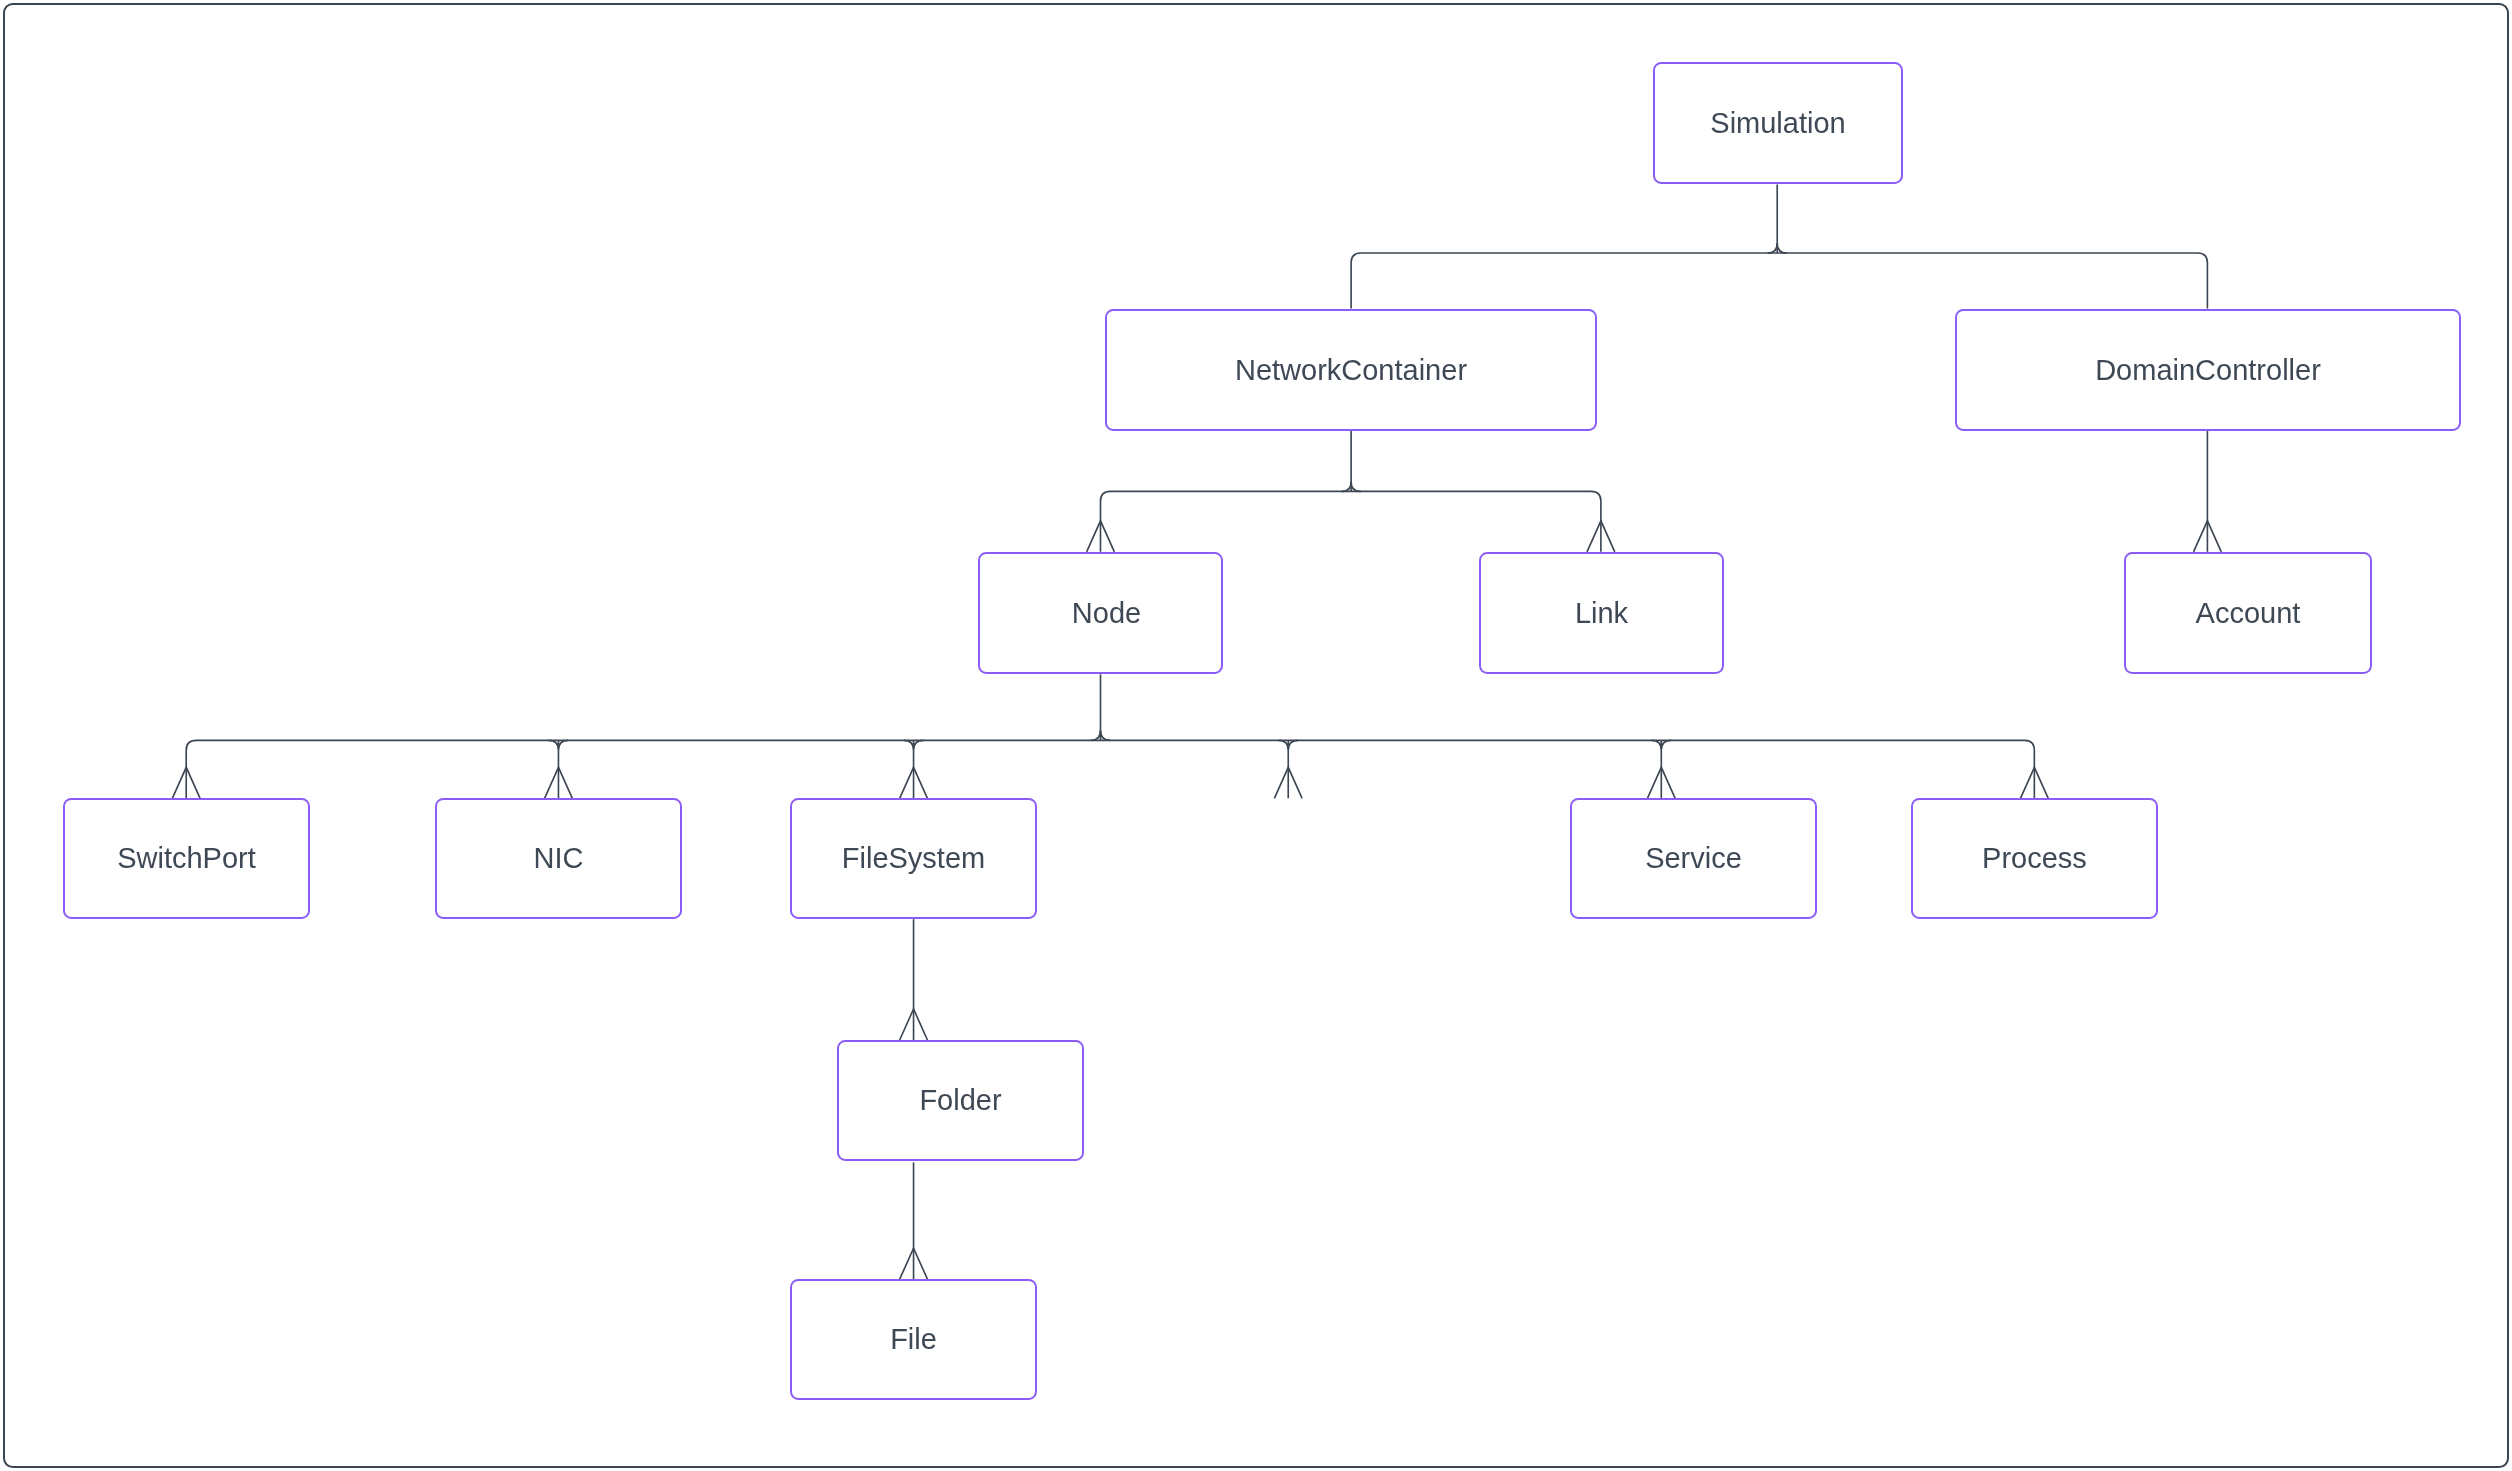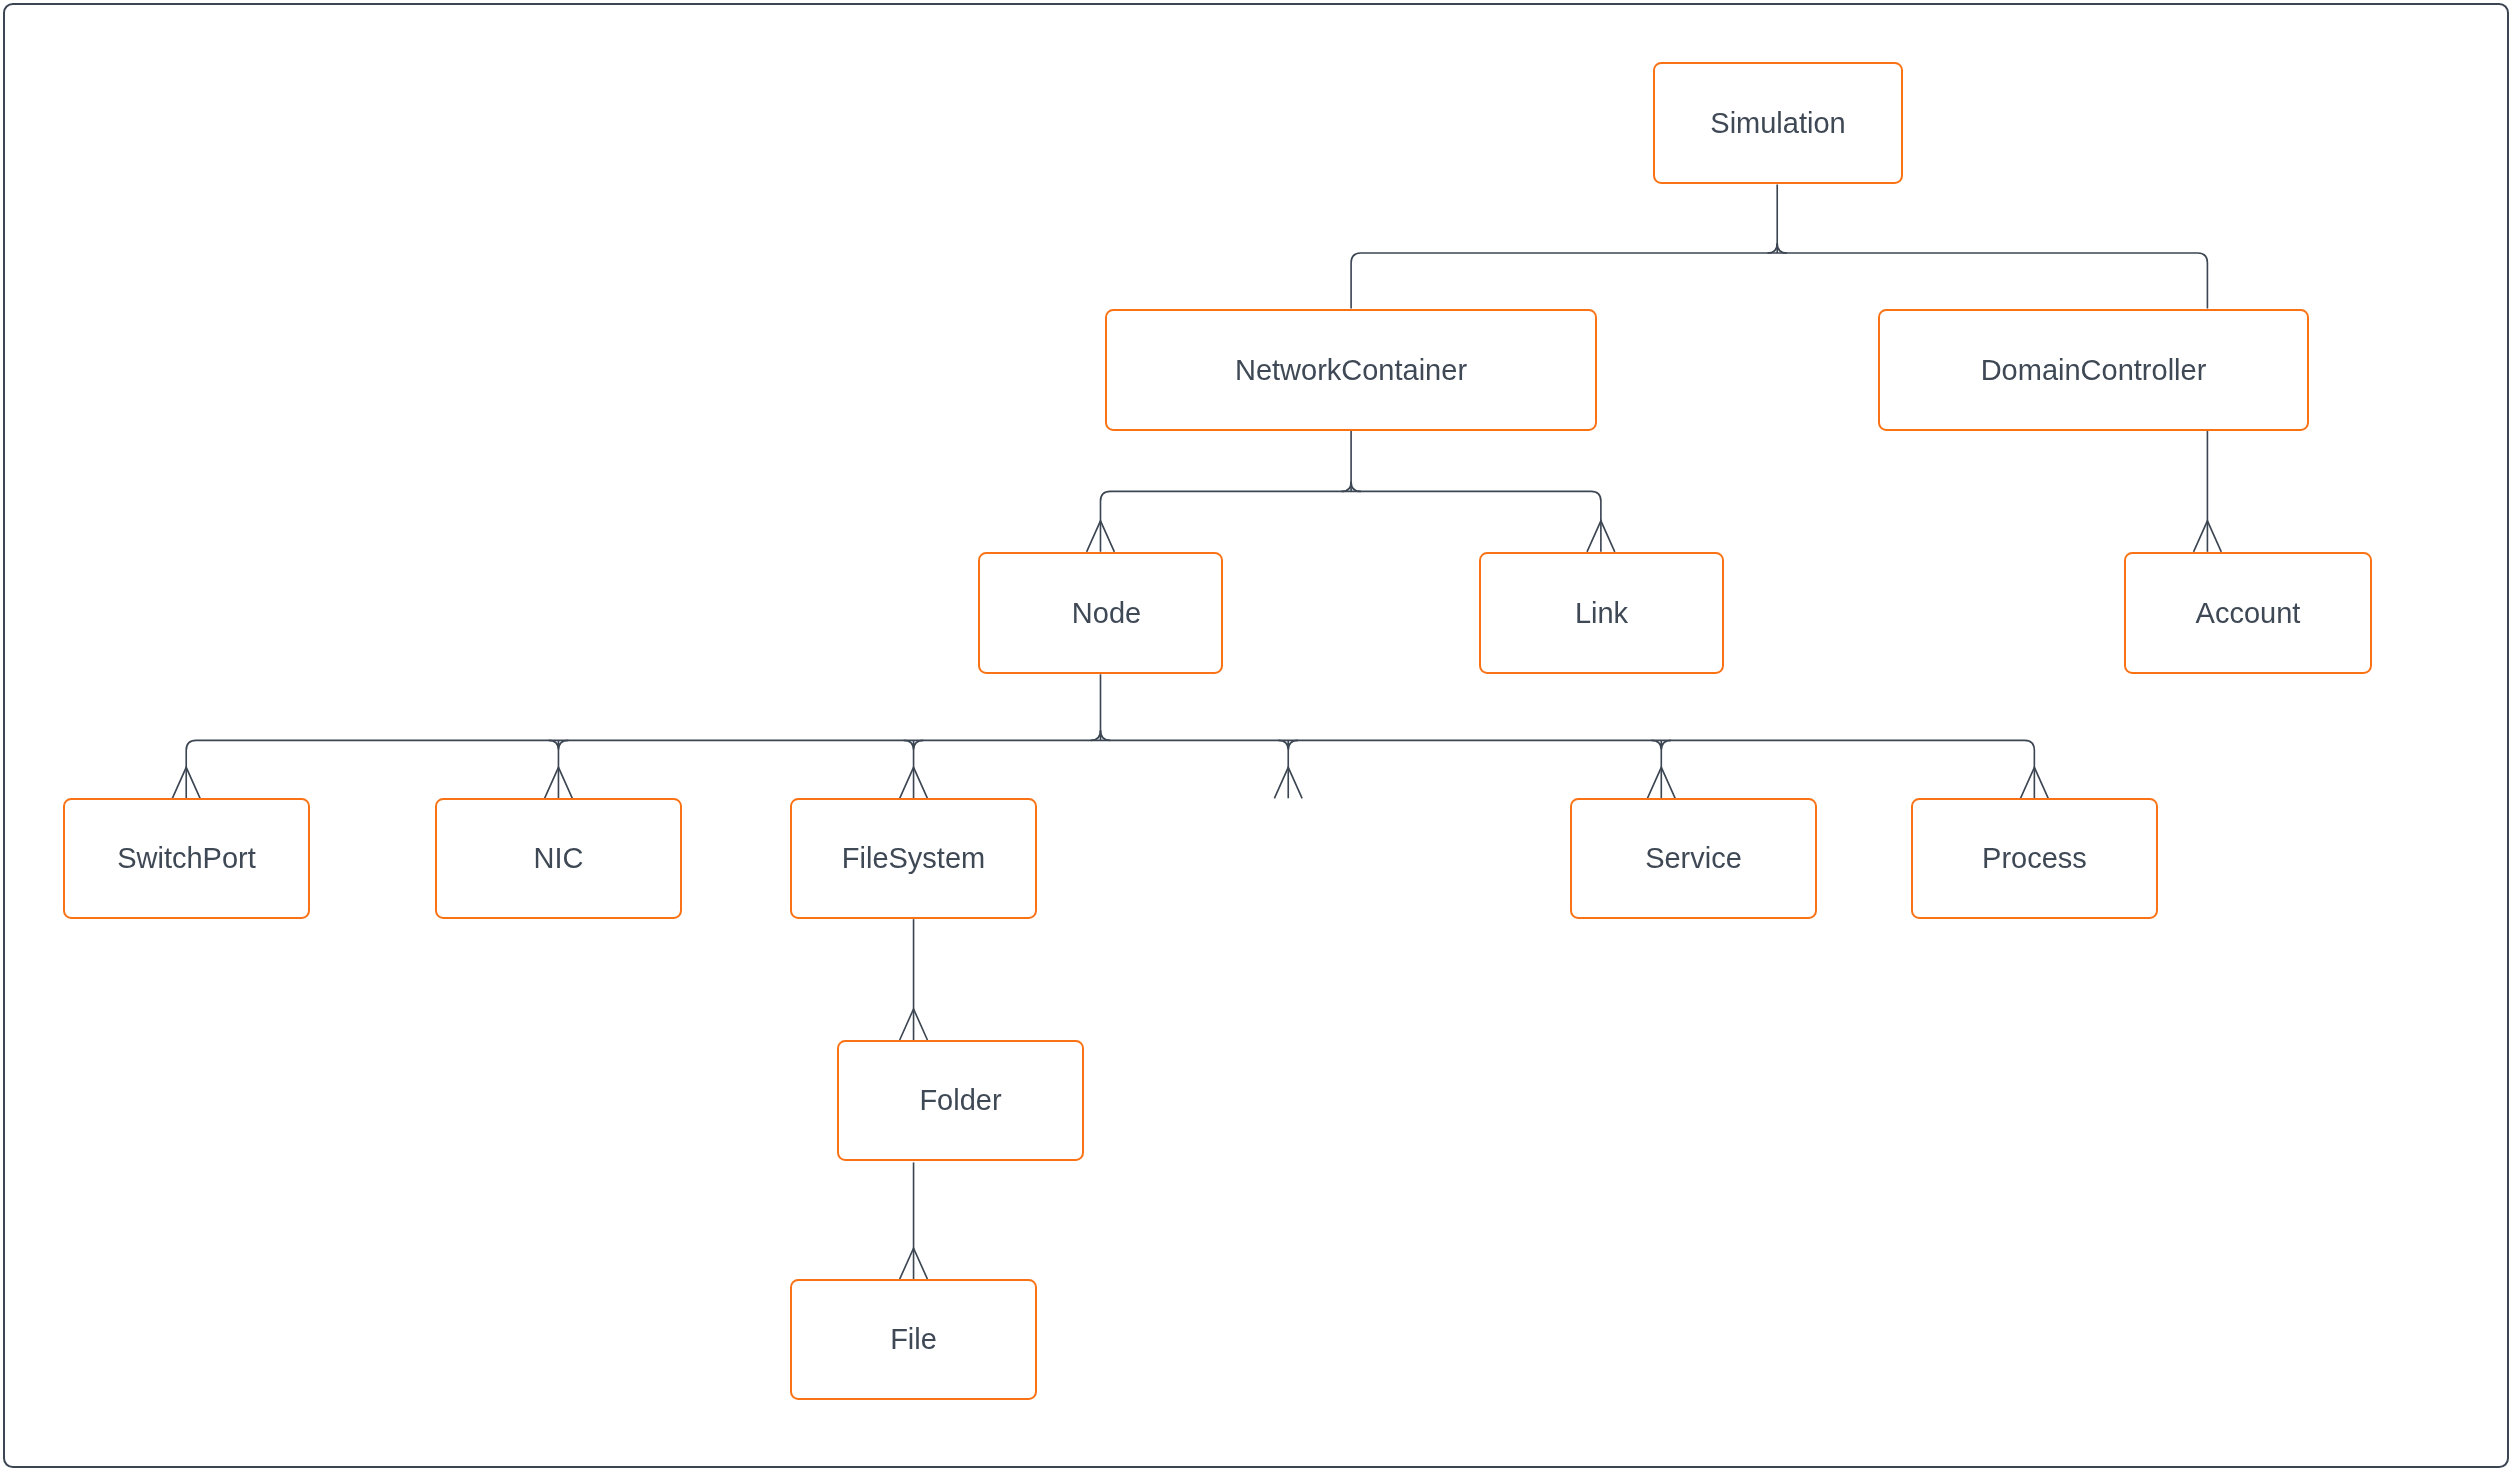--- a/index.html
+++ b/index.html
@@ -25,34 +25,34 @@
   }
   svg.wires path {
     fill: none;
     stroke: #3c4653;
     stroke-width: 2px;
   }
   .nodebox {
     position: absolute;
     box-sizing: border-box;
     background: #ffffff;
-    border: 2px solid #f97316;
+    border: 2px solid #8b5cf6;
     border-radius: 8.2px;
     display: flex;
     align-items: center;
     justify-content: center;
     color: #3f4956;
     font-size: 29px;
     line-height: 1;
     white-space: nowrap;
   }
   
   #nb-simulation        { left: 1653px; top:   62px; width: 250px; height: 122px; }
   #nb-networkcontainer  { left: 1105px; top:  309px; width: 492px; height: 122px; }
-  #nb-domaincontroller  { left: 1878px; top:  309px; width: 431px; height: 122px; text-align: center; }
+  #nb-domaincontroller  { left: 1955px; top:  309px; width: 506px; height: 122px; text-align: center; }
   #nb-node              { left: 978px; top:  552px; width: 245px; height: 122px; padding-left: 12px; }
   #nb-link              { left: 1479px; top:  552px; width: 245px; height: 122px; }
   #nb-account           { left: 2084px; top:  552px; width: 248px; height: 122px; margin-left: 40px; }
   #nb-switchport        { left:   63px; top:  798px; width: 247px; height: 121px; }
   #nb-nic               { left:  435px; top:  798px; width: 247px; height: 121px; }
   #nb-filesystem        { left:  790px; top:  798px; width: 247px; height: 121px; }
   #nb-application       { left: 1165px; top:  798px; width: 247px; height: 121px; }
   #nb-service           { left: 1570px; top:  798px; width: 247px; height: 121px; }
   #nb-process           { left: 1911px; top:  798px; width: 247px; height: 121px; }
   #nb-folder            { left:  796px; top: 1040px; width: 247px; height: 121px; margin-left: 41px; }

